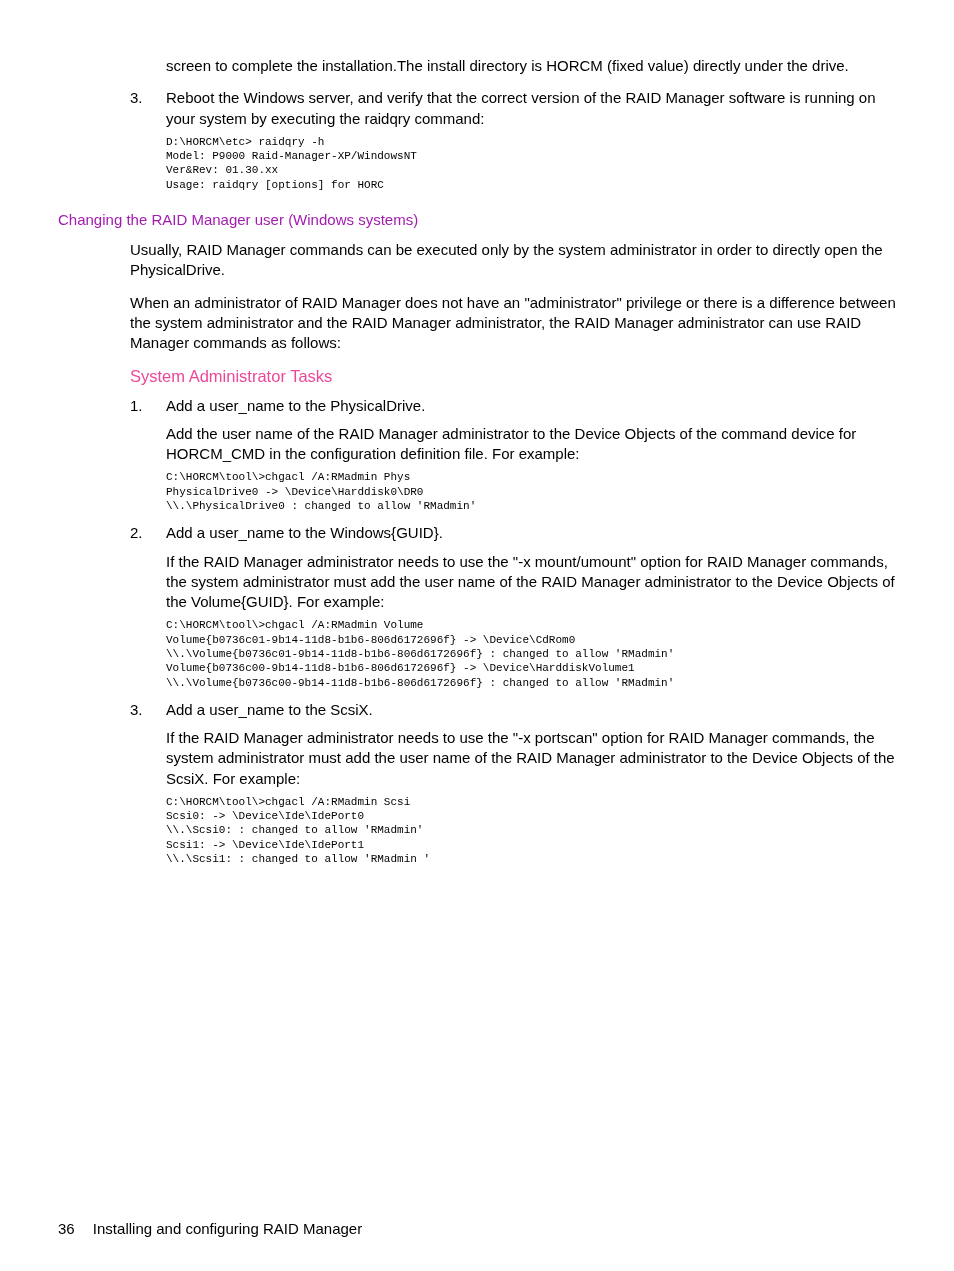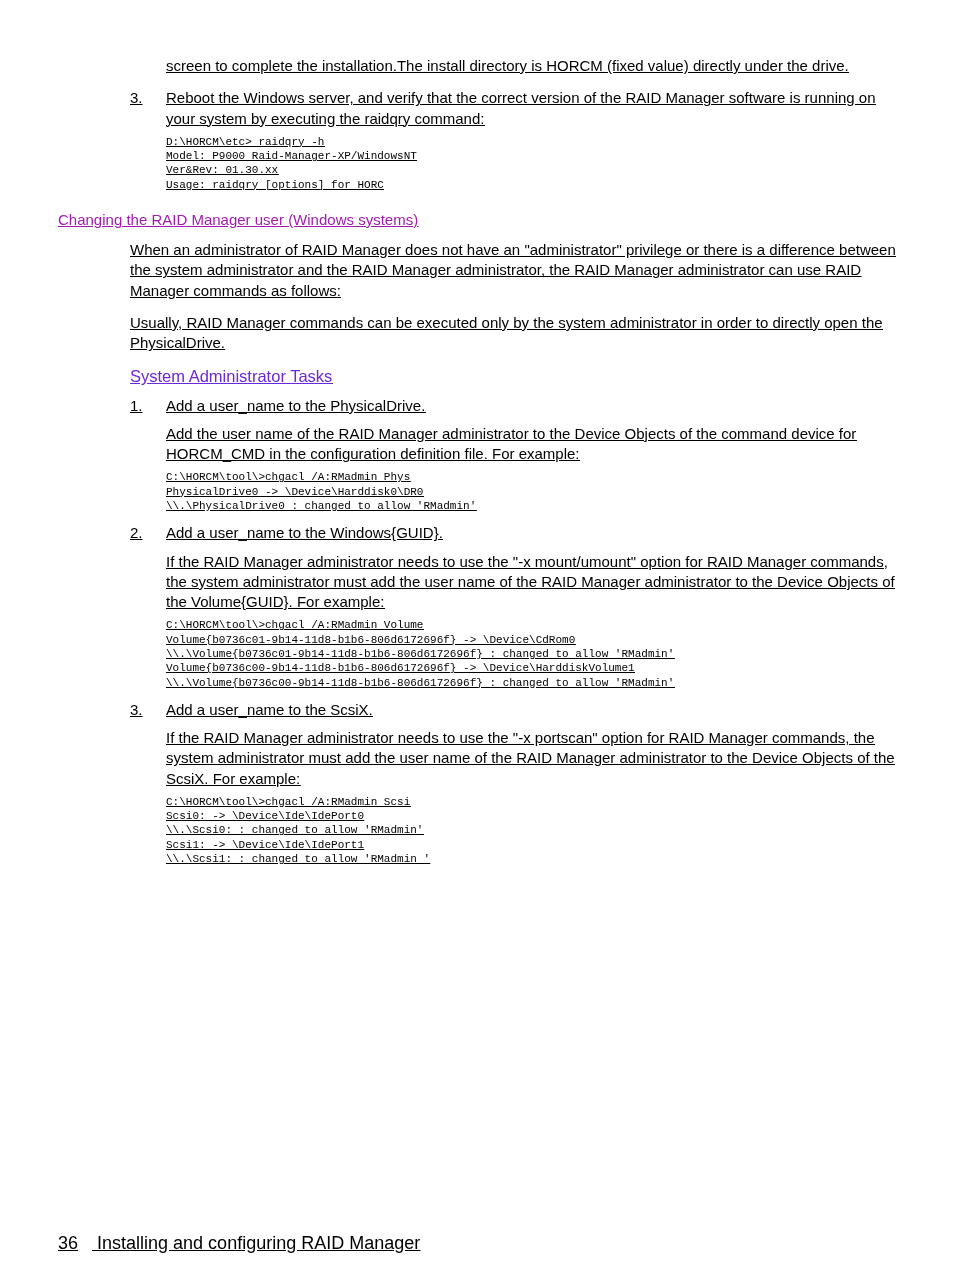--- a/index.html
+++ b/index.html
@@ -1,15 +1,15 @@
 <!DOCTYPE html>
 <html><head>
 <meta charset="utf-8">
 <style>
-  * { box-sizing: border-box; margin: 0; padding: 0; text-decoration: underline; }
+  * { box-sizing: border-box; margin: 0; padding: 0; }
   body {
     font-family: Arial, Helvetica, sans-serif;
     background: #fff;
     color: #000;
     width: 954px;
     height: 1271px;
     position: relative;
     font-size: 15px;
     line-height: 1.35;
   }
@@ -45,36 +45,36 @@
     margin: 6px 0 10px 0;
   }
   h2.sec {
     font-weight: normal;
     color: #a21caf;
     font-size: 15px;
     margin: 18px 0 10px 0;
   }
   h3.subsec {
     font-weight: normal;
-    color: #6d28d9;
+    color: #ec4899;
     font-size: 16.5px;
     margin: 0 0 8px 0;
     margin-left: 0;
   }
   .outer-body {
     margin-left: 72px;
   }
   .after-list-para {
     margin-top: 10px;
   }
   .footer {
     position: absolute;
     left: 58px;
-    bottom: 16px;
-    font-size: 18px;
+    bottom: 32px;
+    font-size: 15px;
     text-align: center;
   }
   .footer .pnum {
     margin-right: 14px;
   }
   .li-inner-para {
     margin-top: 8px;
   }
 </style>
 </head>
@@ -95,22 +95,22 @@
 Model: P9000 Raid-Manager-XP/WindowsNT
 Ver&amp;Rev: 01.30.xx
 Usage: raidqry [options] for HORC</pre>
       </li>
     </ol>
   </div>
 
   <h2 class="sec">Changing the RAID Manager user (Windows systems)</h2>
 
   <div class="outer-body">
+    <p class="para">Usually, RAID Manager commands can be executed only by the system administrator in order to directly open the PhysicalDrive.</p>
     <p class="para">When an administrator of RAID Manager does not have an "administrator" privilege or there is a difference between the system administrator and the RAID Manager administrator, the RAID Manager administrator can use RAID Manager commands as follows:</p>
-    <p class="para">Usually, RAID Manager commands can be executed only by the system administrator in order to directly open the PhysicalDrive.</p>
 
     <h3 class="subsec">System Administrator Tasks</h3>
 
     <ol class="numbered">
       <li>
         <span class="num">1.</span>
         <span>Add a user_name to the PhysicalDrive.</span>
         <p class="li-inner-para">Add the user name of the RAID Manager administrator to the Device Objects of the command device for HORCM_CMD in the configuration definition file. For example:</p>
         <pre class="code">C:\HORCM\tool\&gt;chgacl /A:RMadmin Phys
 PhysicalDrive0 -&gt; \Device\Harddisk0\DR0

